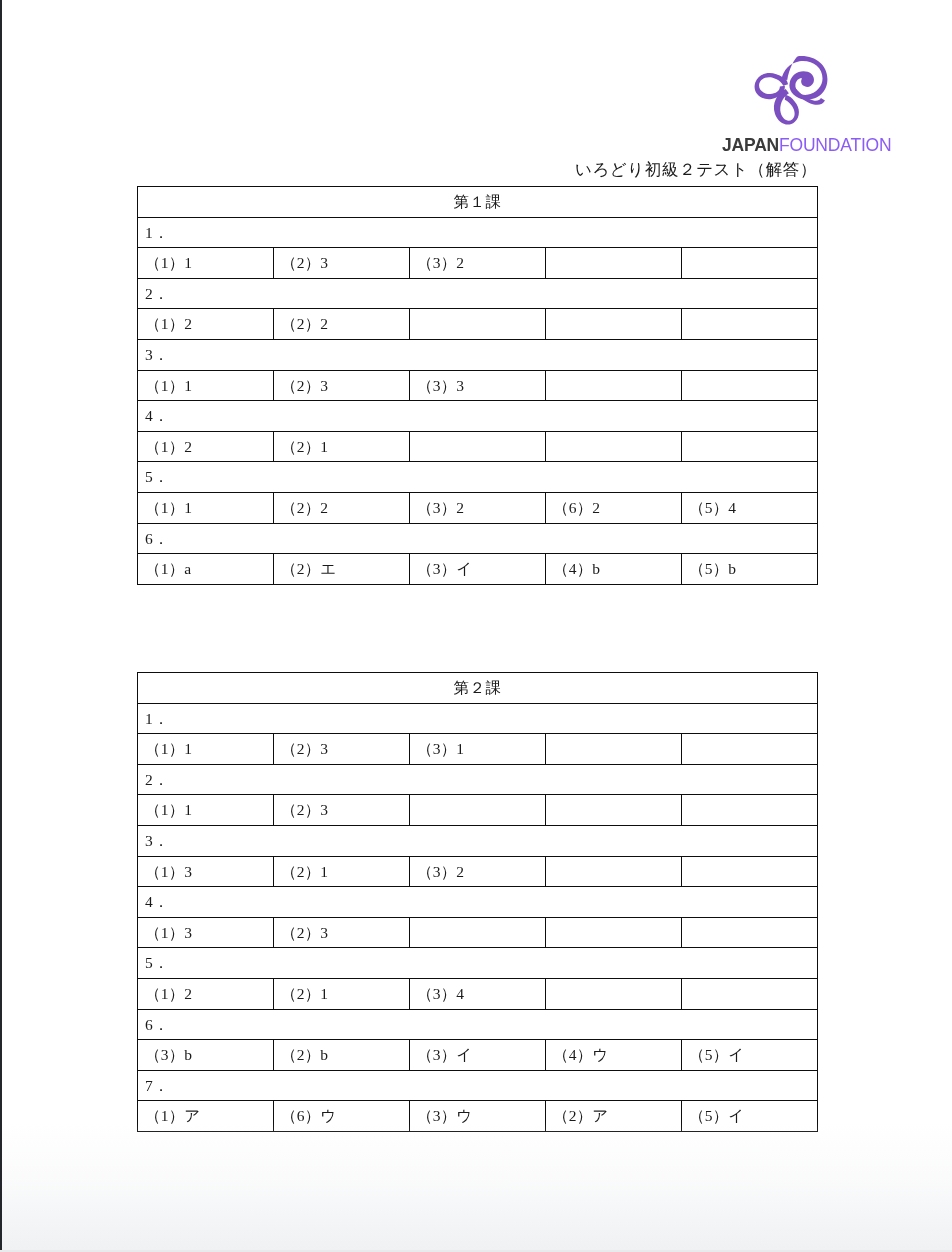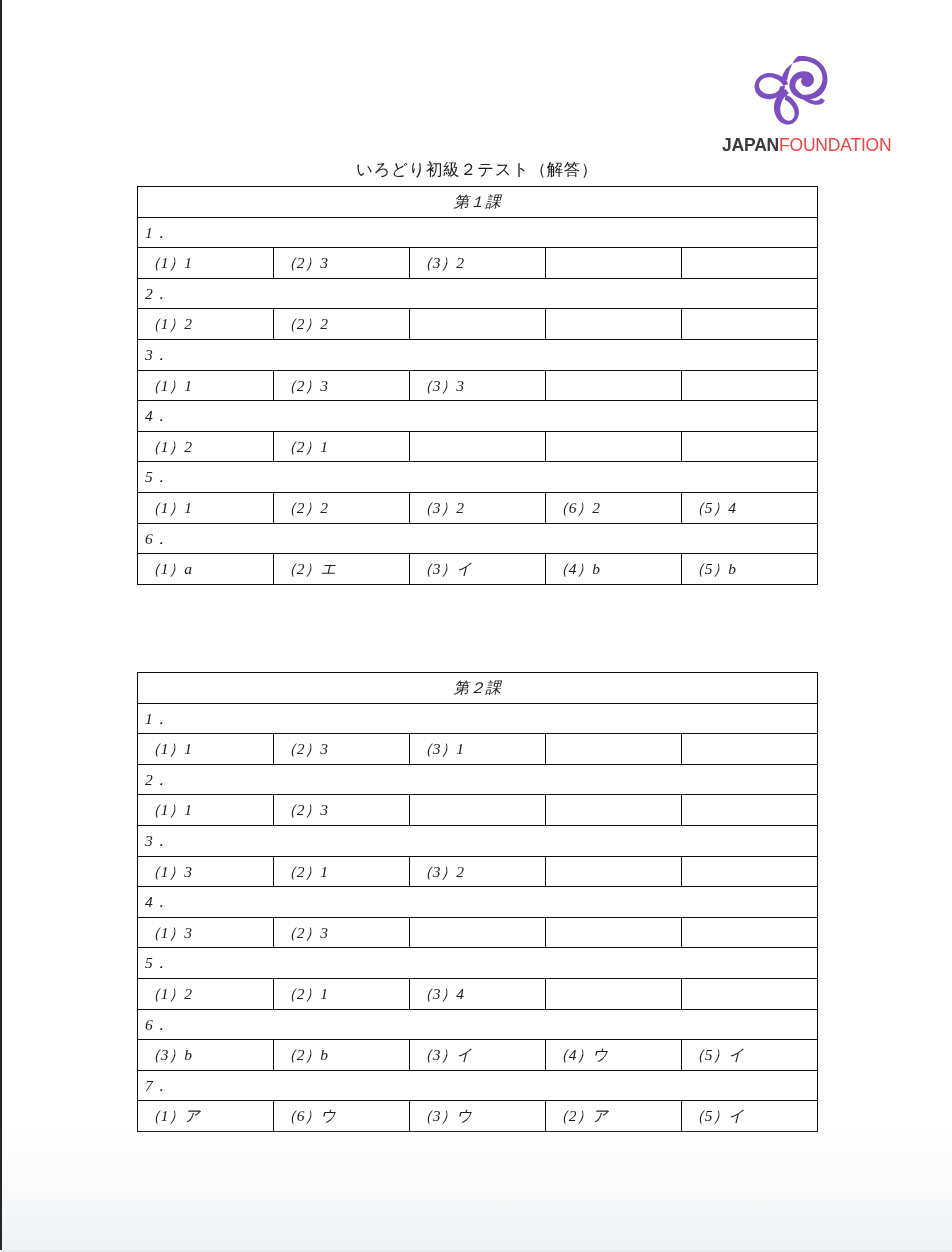--- a/index.html
+++ b/index.html
@@ -63,43 +63,42 @@
     left: 4px;
     top: 85px;
     width: 136px;
     white-space: nowrap;
     font-family: "Liberation Sans", sans-serif;
     font-size: 17.5px;
     letter-spacing: -0.2px;
     line-height: 1;
   }
   .wm-japan { font-weight: 700; color: #3b3b3b; margin-left: 28px; }
-  .wm-foundation { font-weight: 400; color: #ef4444; }
+  .wm-foundation { font-weight: 400; color: #8b5cf6; }
 
   
   #doc-title {
     position: absolute;
     left: 137px;
     top: 158px;
     width: 680px;
-    text-align: center;
+    text-align: right;
     font-size: 16.5px;
     color: #1a1a1a;
     letter-spacing: 0.6px;
     line-height: 1.4;
   }
 
   
   .answer-table {
     position: absolute;
     left: 137px;
     width: 680px;
     border-collapse: collapse;
     table-layout: fixed;
-    font-style: italic;
   }
   #table-lesson-1 { top: 186px; }
   #table-lesson-2 { top: 672px; }
 
   .answer-table td {
     border: 1px solid #0d0d0d;
     height: 29.6px;
     padding: 0 7px;
     font-size: 15.5px;
     color: #1a1a1a;

